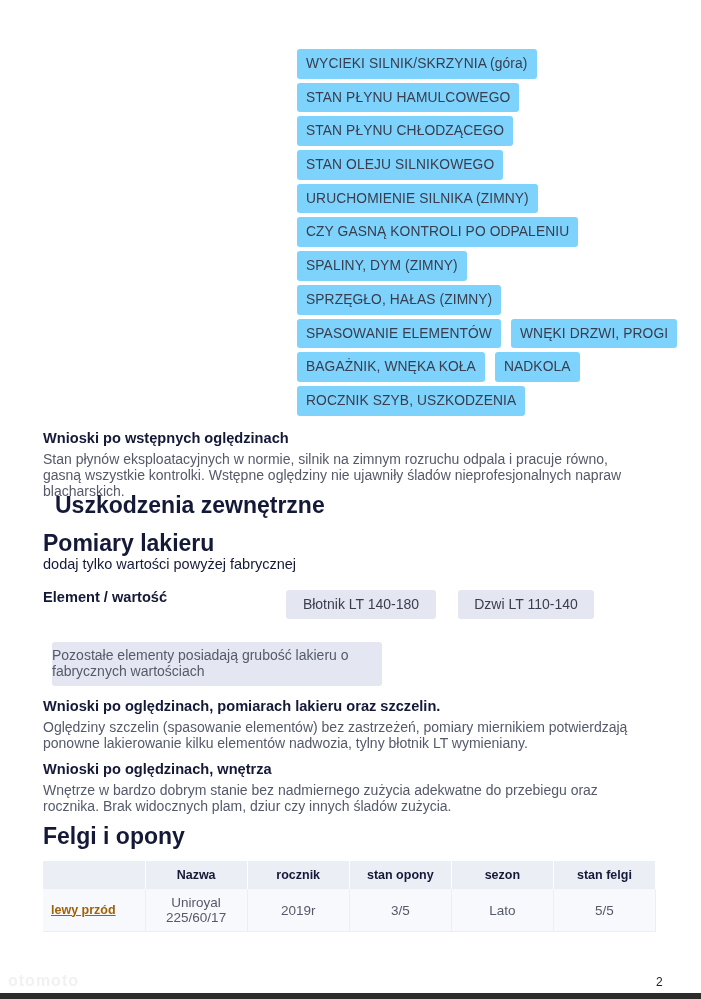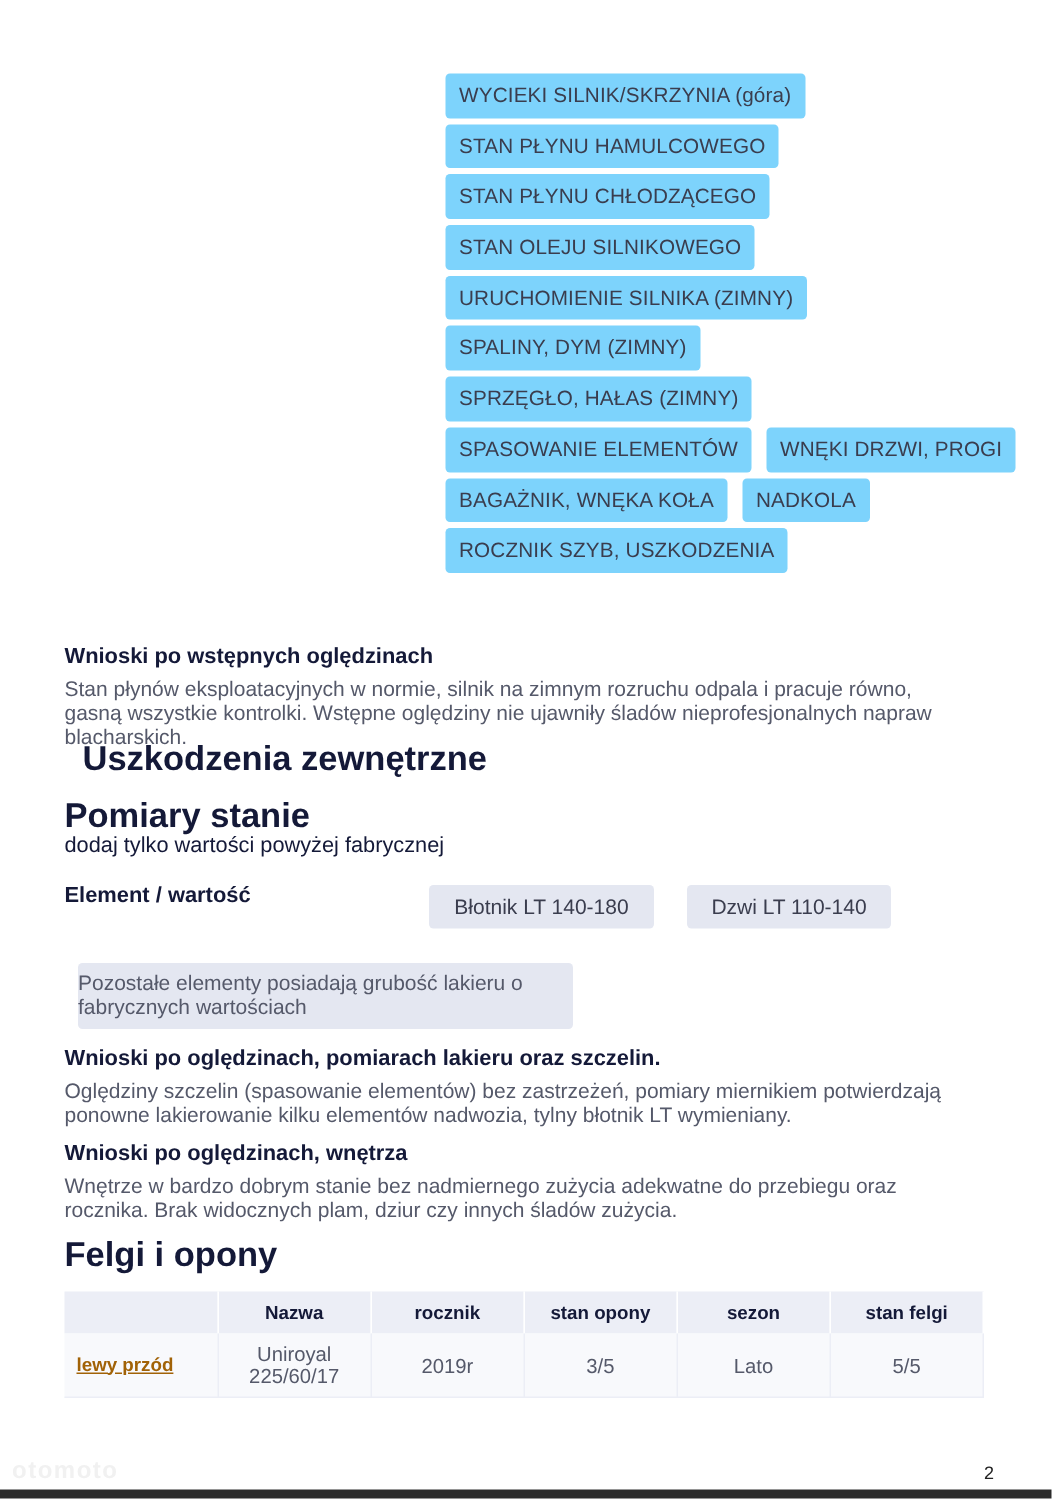--- a/index.html
+++ b/index.html
@@ -59,20 +59,23 @@
     <div class="tag-row">
       <div class="tag">STAN PŁYNU CHŁODZĄCEGO</div>
     </div>
     <div class="tag-row">
       <div class="tag">STAN OLEJU SILNIKOWEGO</div>
     </div>
     <div class="tag-row">
       <div class="tag">URUCHOMIENIE SILNIKA (ZIMNY)</div>
     </div>
     <div class="tag-row">
+      <div class="tag">CZY GASNĄ KONTROLI PO ODPALENIU</div>
+    </div>
+    <div class="tag-row">
       <div class="tag">SPALINY, DYM (ZIMNY)</div>
     </div>
     <div class="tag-row">
       <div class="tag">SPRZĘGŁO, HAŁAS (ZIMNY)</div>
     </div>
     <div class="tag-row">
       <div class="tag">SPASOWANIE ELEMENTÓW</div>
       <div class="tag">WNĘKI DRZWI, PROGI</div>
     </div>
     <div class="tag-row">
@@ -82,21 +85,21 @@
     <div class="tag-row">
       <div class="tag">ROCZNIK SZYB, USZKODZENIA</div>
     </div>
   </div>
 
 <div class="abs h-small" style="top:430px;">Wnioski po wstępnych oględzinach</div>
 <div class="abs para" style="top:451px; width:600px;">Stan płynów eksploatacyjnych w normie, silnik na zimnym rozruchu odpala i pracuje równo, gasną wszystkie kontrolki. Wstępne oględziny nie ujawniły śladów nieprofesjonalnych napraw blacharskich.</div>
 
 <div class="abs h-big" style="top:492px;margin-left:12px;">Uszkodzenia zewnętrzne</div>
 
-<div class="abs h-big" style="top:530px;">Pomiary stanie</div>
+<div class="abs h-big" style="top:530px;">Pomiary lakieru</div>
 <div class="abs" style="top:556px; font-size:14.5px; color:#141938;">dodaj tylko wartości powyżej fabrycznej</div>
 
 <div class="abs h-small" style="top:589px;">Element / wartość</div>
 <div class="pill" style="left:286px; top:590px; width:150px;">Błotnik LT 140-180</div>
 <div class="pill" style="left:458px; top:590px; width:136px;">Dzwi LT 110-140</div>
 
 <div class="notebox">Pozostałe elementy posiadają grubość lakieru o fabrycznych wartościach</div>
 
 <div class="abs h-small" style="top:698px;">Wnioski po oględzinach, pomiarach lakieru oraz szczelin.</div>
 <div class="abs para" style="top:719px; width:605px;">Oględziny szczelin (spasowanie elementów) bez zastrzeżeń, pomiary miernikiem potwierdzają ponowne lakierowanie kilku elementów nadwozia, tylny błotnik LT wymieniany.</div>

